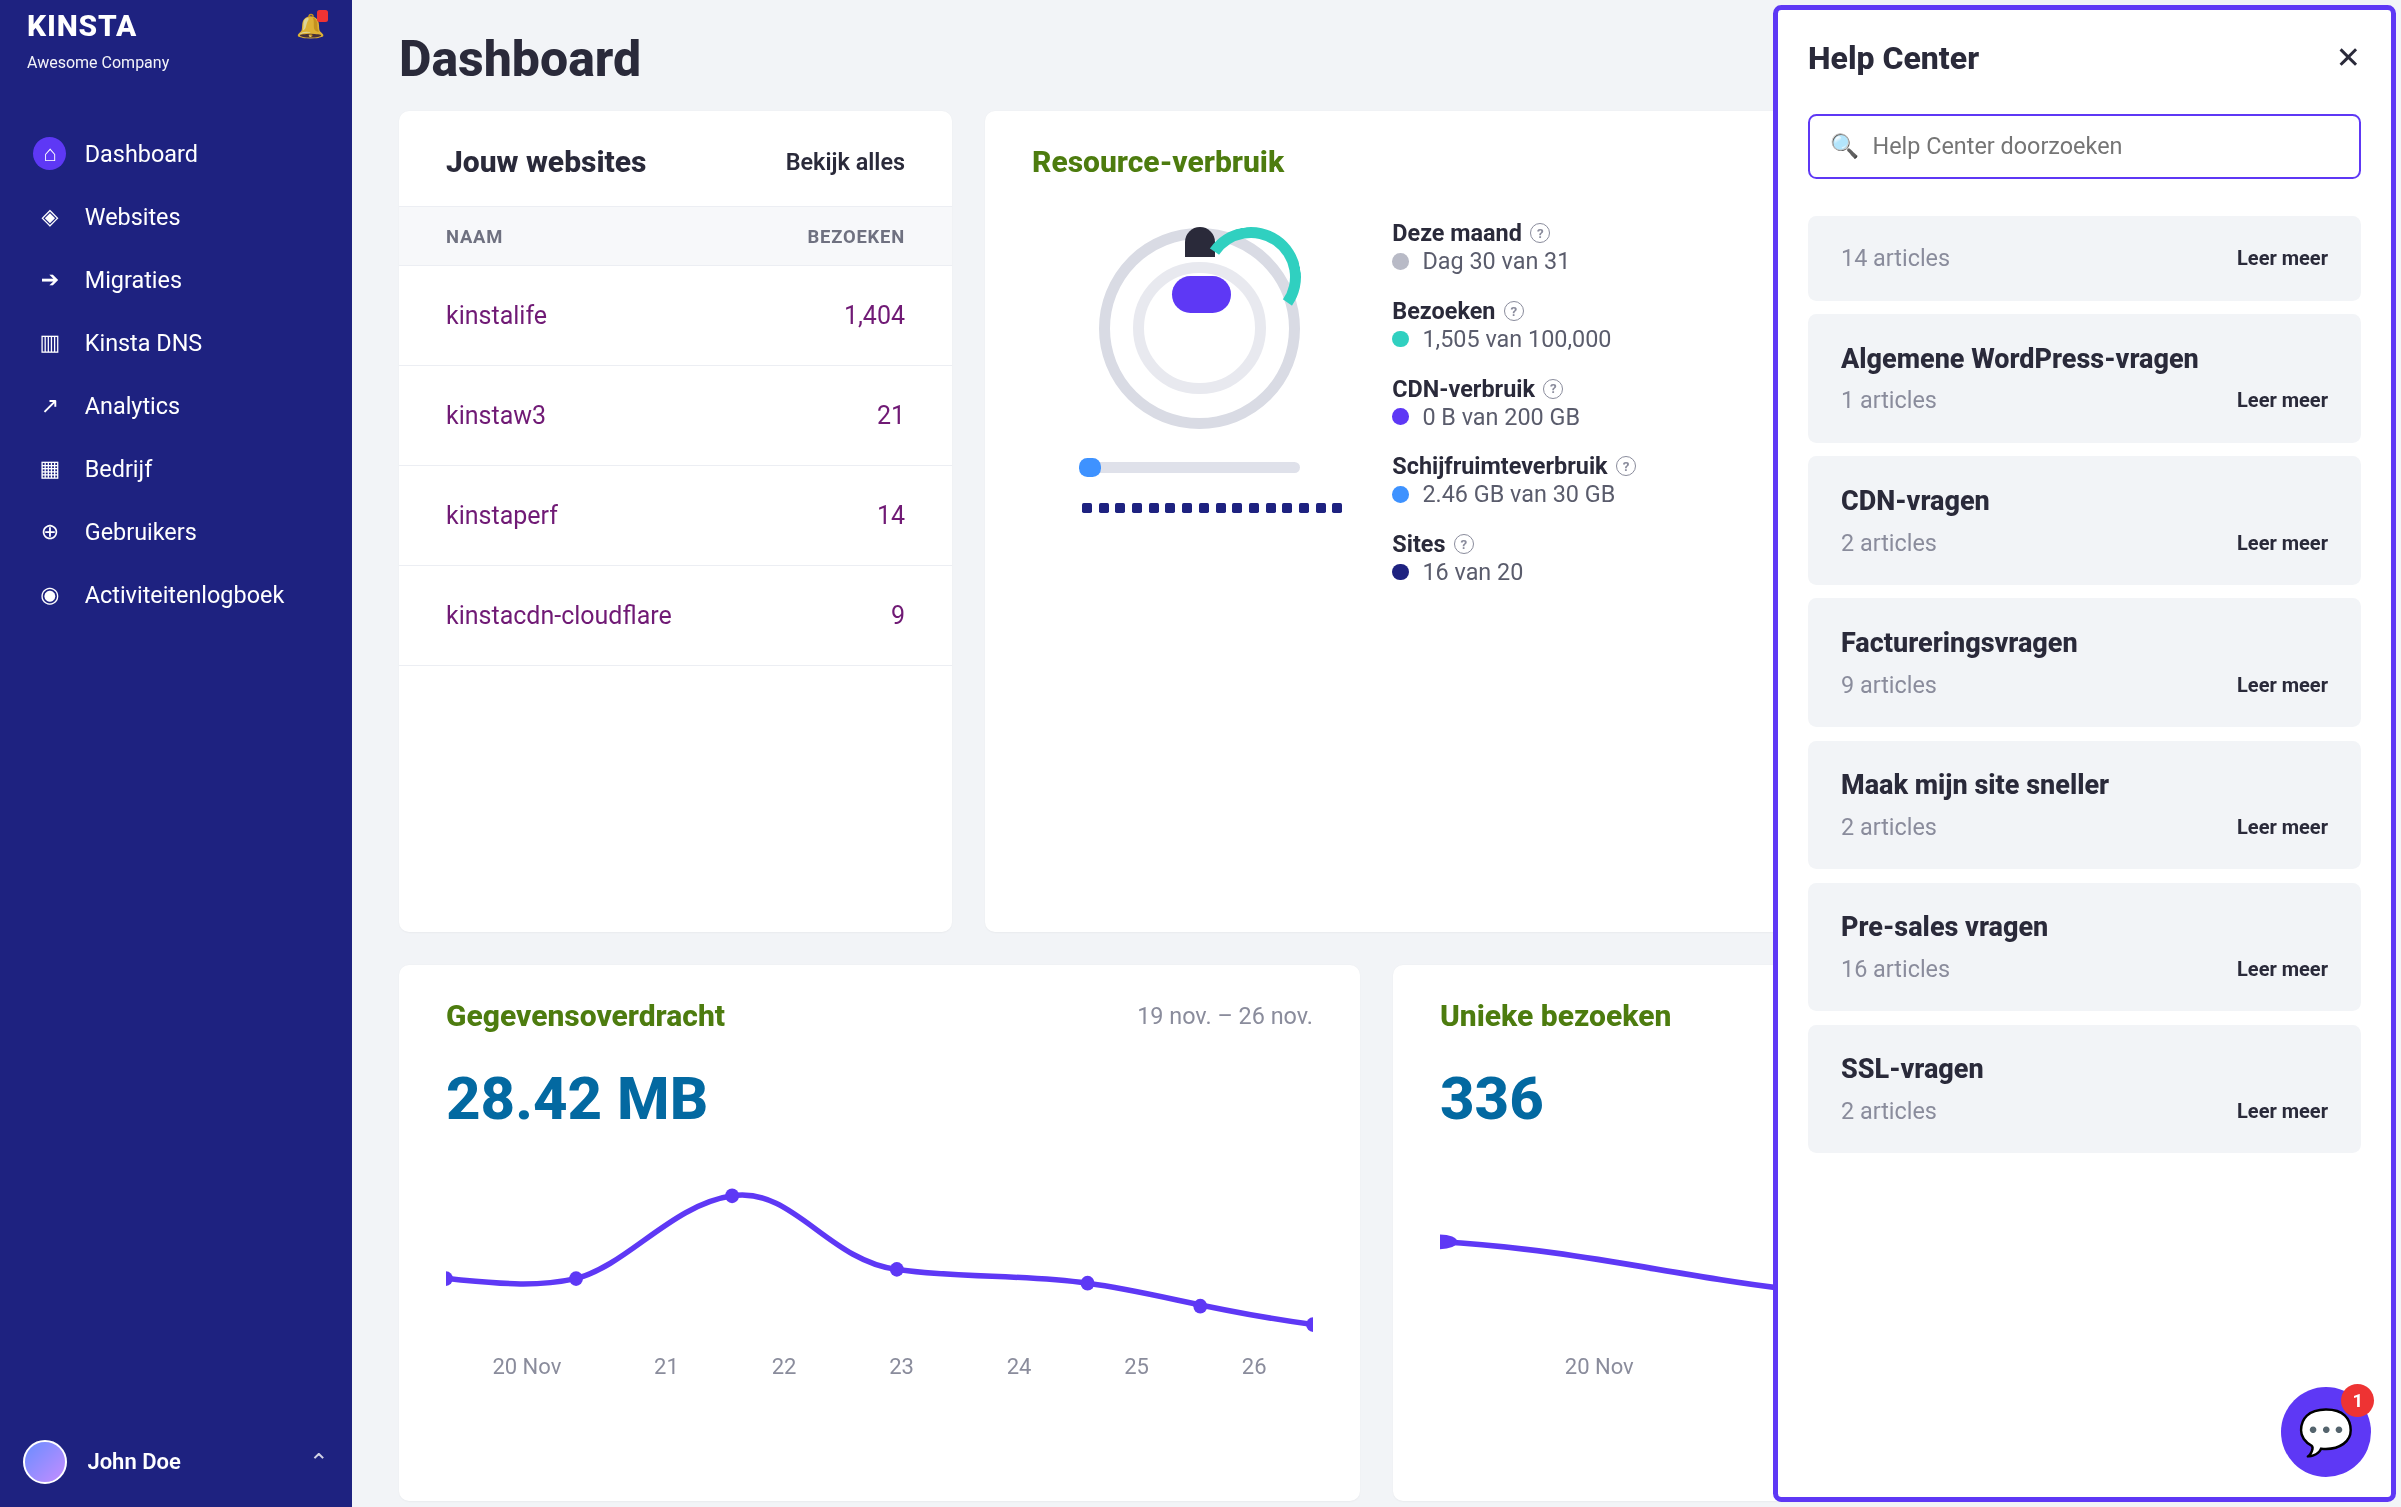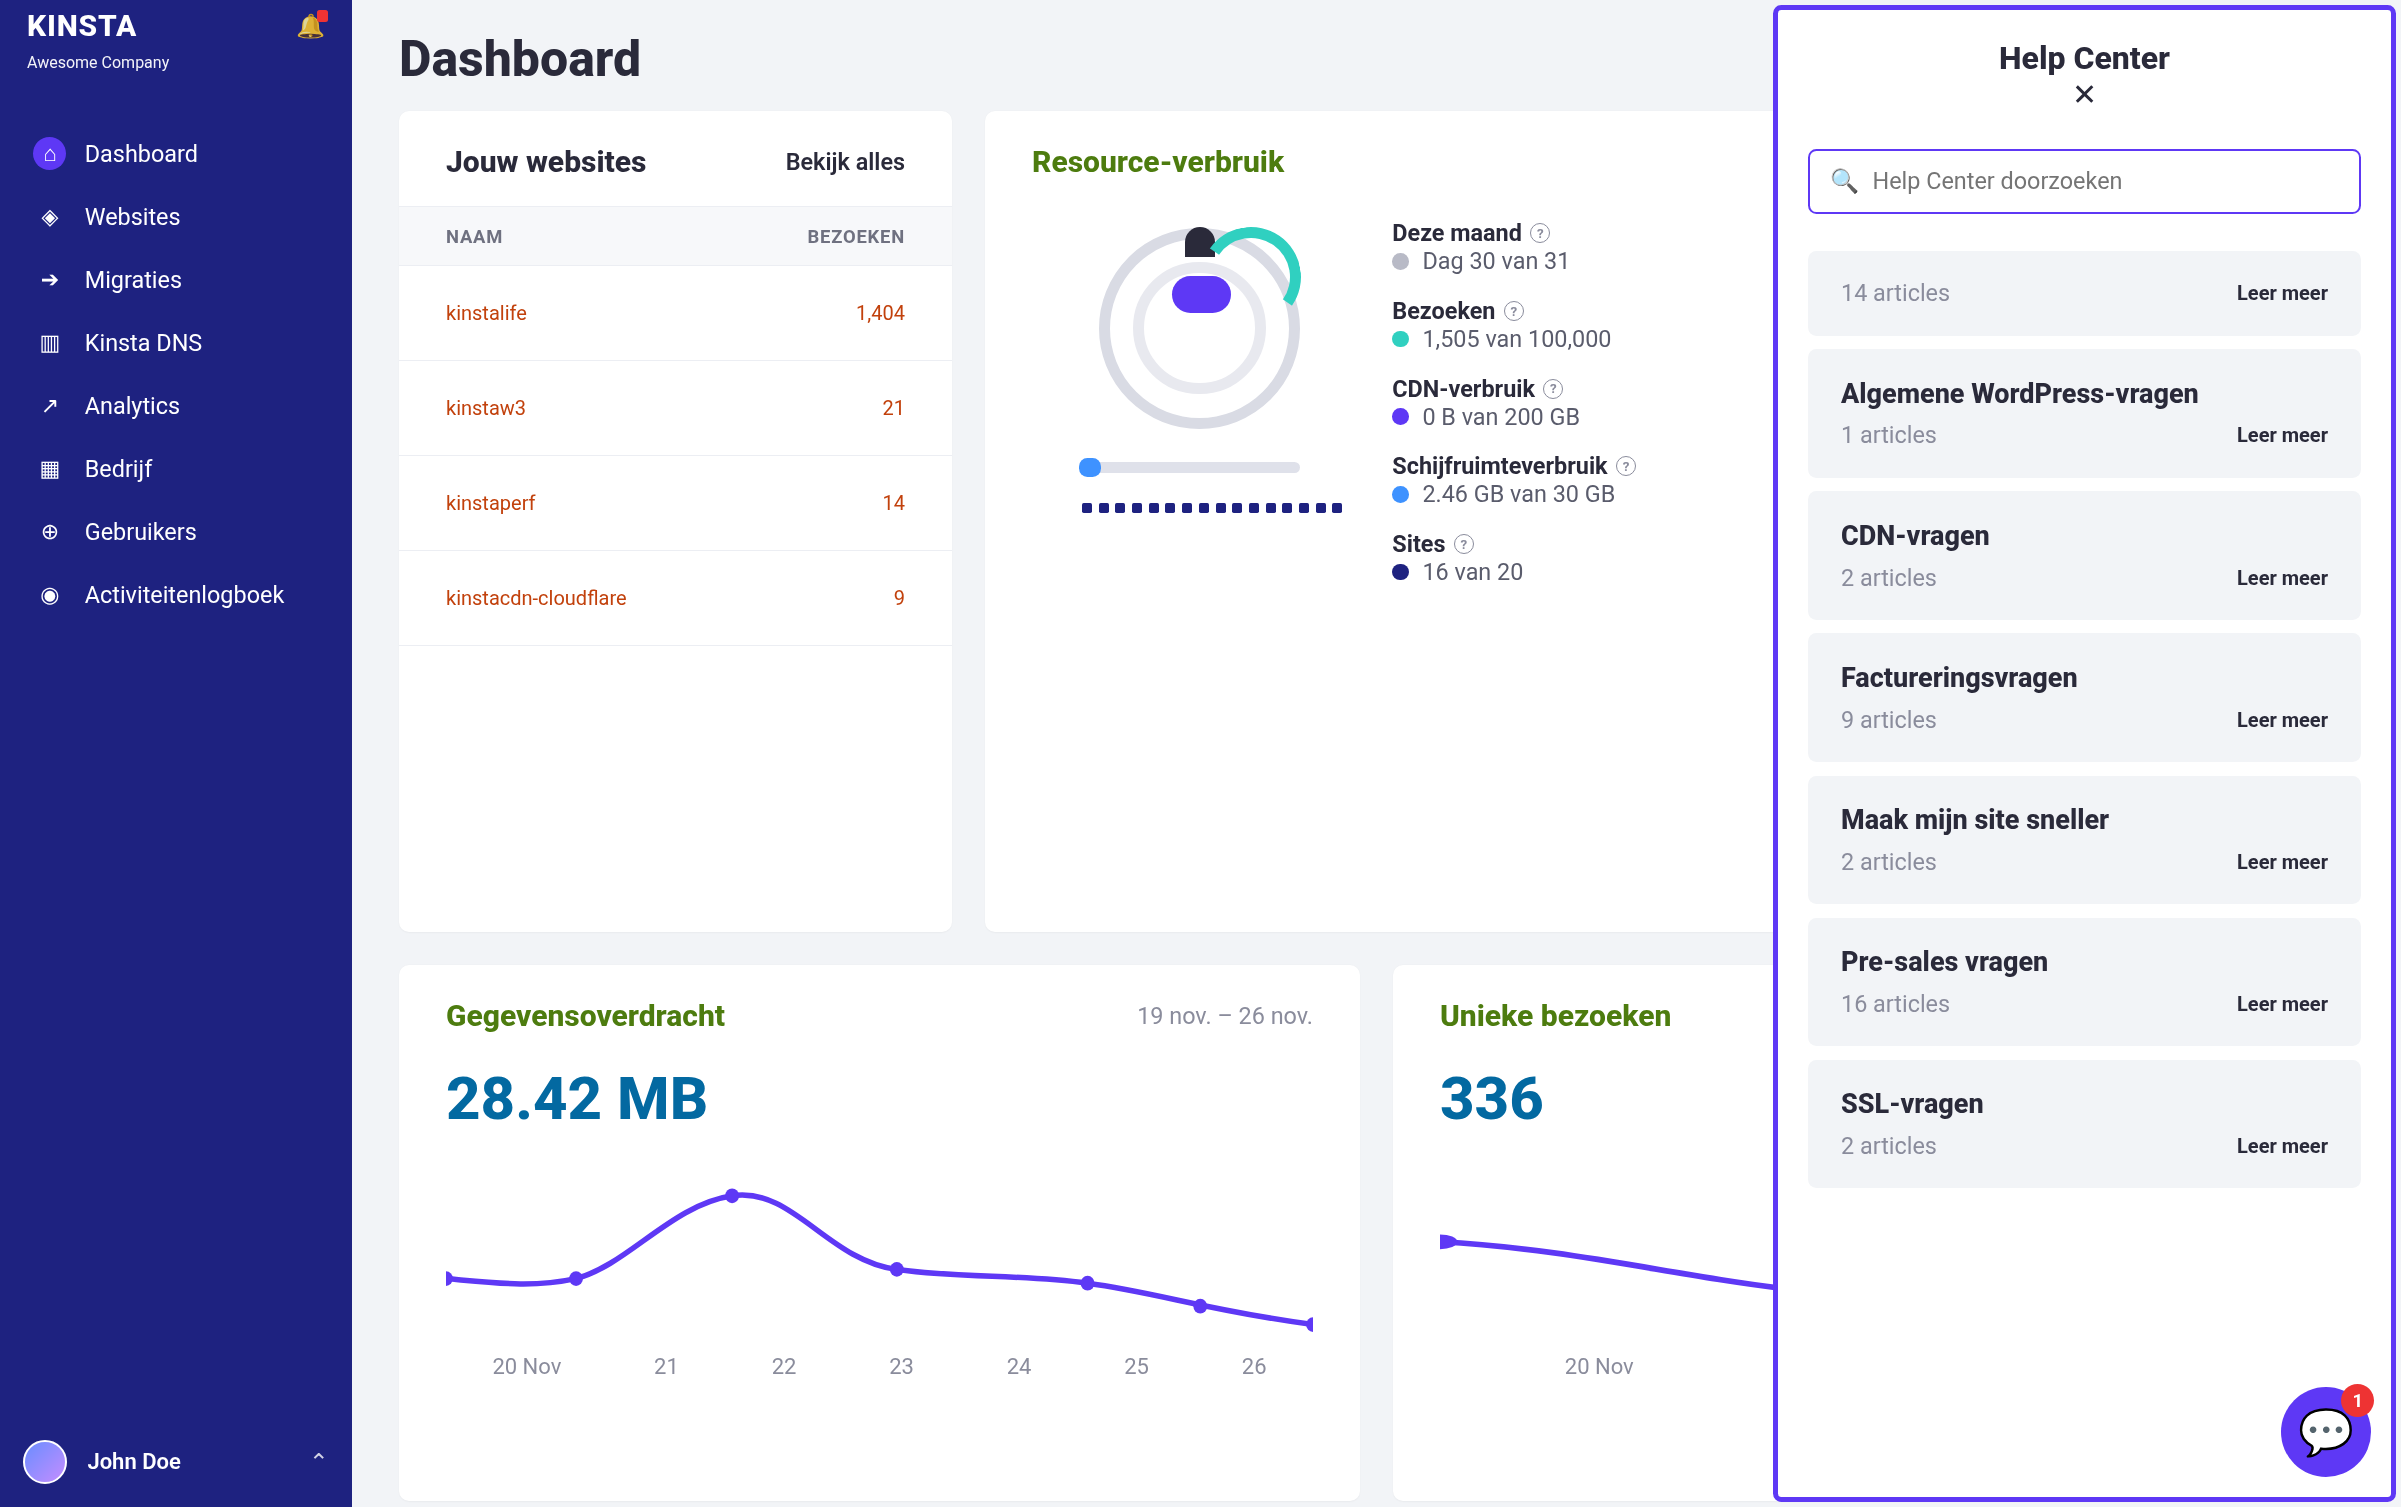--- a/index.html
+++ b/index.html
@@ -31,21 +31,21 @@
 .page-title { font-size: 50px; font-weight: 800; color: #2a2a3a; margin-bottom: 23.4px; }
 .cards-row { display: flex; gap: 33px; }
 .card { background: #fff; border-radius: 10px; padding: 33px 0 0 0; box-shadow: 0 0.8px 1.7px rgba(0,0,0,.04); }
 
 
 .card-sites { width: 553px; height: 821px; }
 .card-header { display: flex; justify-content: space-between; align-items: center; padding: 0 47px 27px; }
 .card-title { font-size: 30px; font-weight: 800; color: #2a2a3a; }
 .card-link { font-size: 23.4px; font-weight: 600; color: #2a2a3a; }
 .table-head { display: flex; justify-content: space-between; padding: 18.4px 47px; font-size: 18.4px; font-weight: 700; letter-spacing: 0.8px; color: #6f7180; background: #f7f8fa; border-top: 0.8px solid #eceef3; border-bottom: 0.8px solid #eceef3; }
-.table-row { display: flex; justify-content: space-between; padding: 35px 47px; font-size: 20px; color: #c2410c; border-bottom: 0.8px solid #eceef3; }
+.table-row { display: flex; justify-content: space-between; padding: 35px 47px; font-size: 25px; color: #701a75; border-bottom: 0.8px solid #eceef3; }
 
 
 .card-resource { flex: 1; height: 821px; padding: 33px 47px; }
 .res-head { display: flex; justify-content: space-between; align-items: center; margin-bottom: 30px; }
 .res-title { font-size: 30px; font-weight: 800; color: #4d7c0f; }
 .res-date { font-size: 23.4px; color: #8a8c9c; }
 .res-body { display: flex; gap: 50px; align-items: flex-start; padding-top: 10px; }
 .donut { width: 201px; height: 201px; border-radius: 50%; border: 11.7px solid #d9dbe4; position: relative; margin-left: 67px; margin-top: 8.4px; }
 .donut::before { content: ""; position: absolute; top: -11.7px; left: 50%; width: 30px; height: 30px; background: #2a2a3a; border-radius: 50% 50% 0 0; transform: translateX(-50%) rotate(0deg); }
 .donut-arc { position: absolute; top: -11.7px; right: -11.7px; width: 100px; height: 100px; border: 11.7px solid #30d0c0; border-left-color: transparent; border-bottom-color: transparent; border-radius: 50%; transform: rotate(-10deg); }
@@ -69,21 +69,21 @@
 
 .card-transfer { width: 963px; height: 536px; margin-top: 33px; padding: 33px 47px; }
 .card-visits { width: 963px; height: 536px; margin-top: 33px; padding: 33px 47px; }
 .big-num { font-size: 60px; font-weight: 800; color: #0369a1; margin-top: 15px; }
 .spark { width: 100%; height: 184px; margin-top: 25px; }
 .xticks { display: flex; justify-content: space-around; font-size: 22px; color: #8a8c9c; margin-top: 6.7px; }
 .xticks span { text-align: center; line-height: 1.3; }
 
 
 .help-panel { position: absolute; top: 5px; right: 5px; bottom: 5px; width: 623px; background: #fff; border: 5.9px solid #5e38f5; border-radius: 8.4px; padding: 28.5px 30px; overflow-y: auto; }
-.help-head { display: flex; justify-content: space-between; align-items: center; margin-bottom: 37px; flex-direction: column; }
+.help-head { display: flex; justify-content: space-between; align-items: center; margin-bottom: 37px; }
 .help-title { font-size: 32px; font-weight: 800; color: #2a2a3a; }
 .close-x { font-size: 30px; font-weight: 300; color: #2a2a3a; cursor: pointer; }
 .help-search { width: 100%; border: 2.5px solid #5e38f5; border-radius: 8.4px; padding: 16.7px 20px; font-size: 23.4px; color: #8a8c9c; display: flex; align-items: center; gap: 13.4px; margin-bottom: 37px; }
 .help-search input { border: none; outline: none; font-size: 23.4px; flex: 1; }
 .help-card { background: #f2f4f7; border-radius: 8.4px; padding: 28.5px 33px; margin-bottom: 13.4px; }
 .help-card-title { font-size: 27px; font-weight: 800; color: #2a2a3a; margin-bottom: 11.7px; }
 .help-card-row { display: flex; justify-content: space-between; align-items: center; gap: 32px; }
 .help-count { font-size: 23.4px; color: #8a8c9c; }
 .help-more { font-size: 20px; font-weight: 700; color: #2a2a3a; }
 

